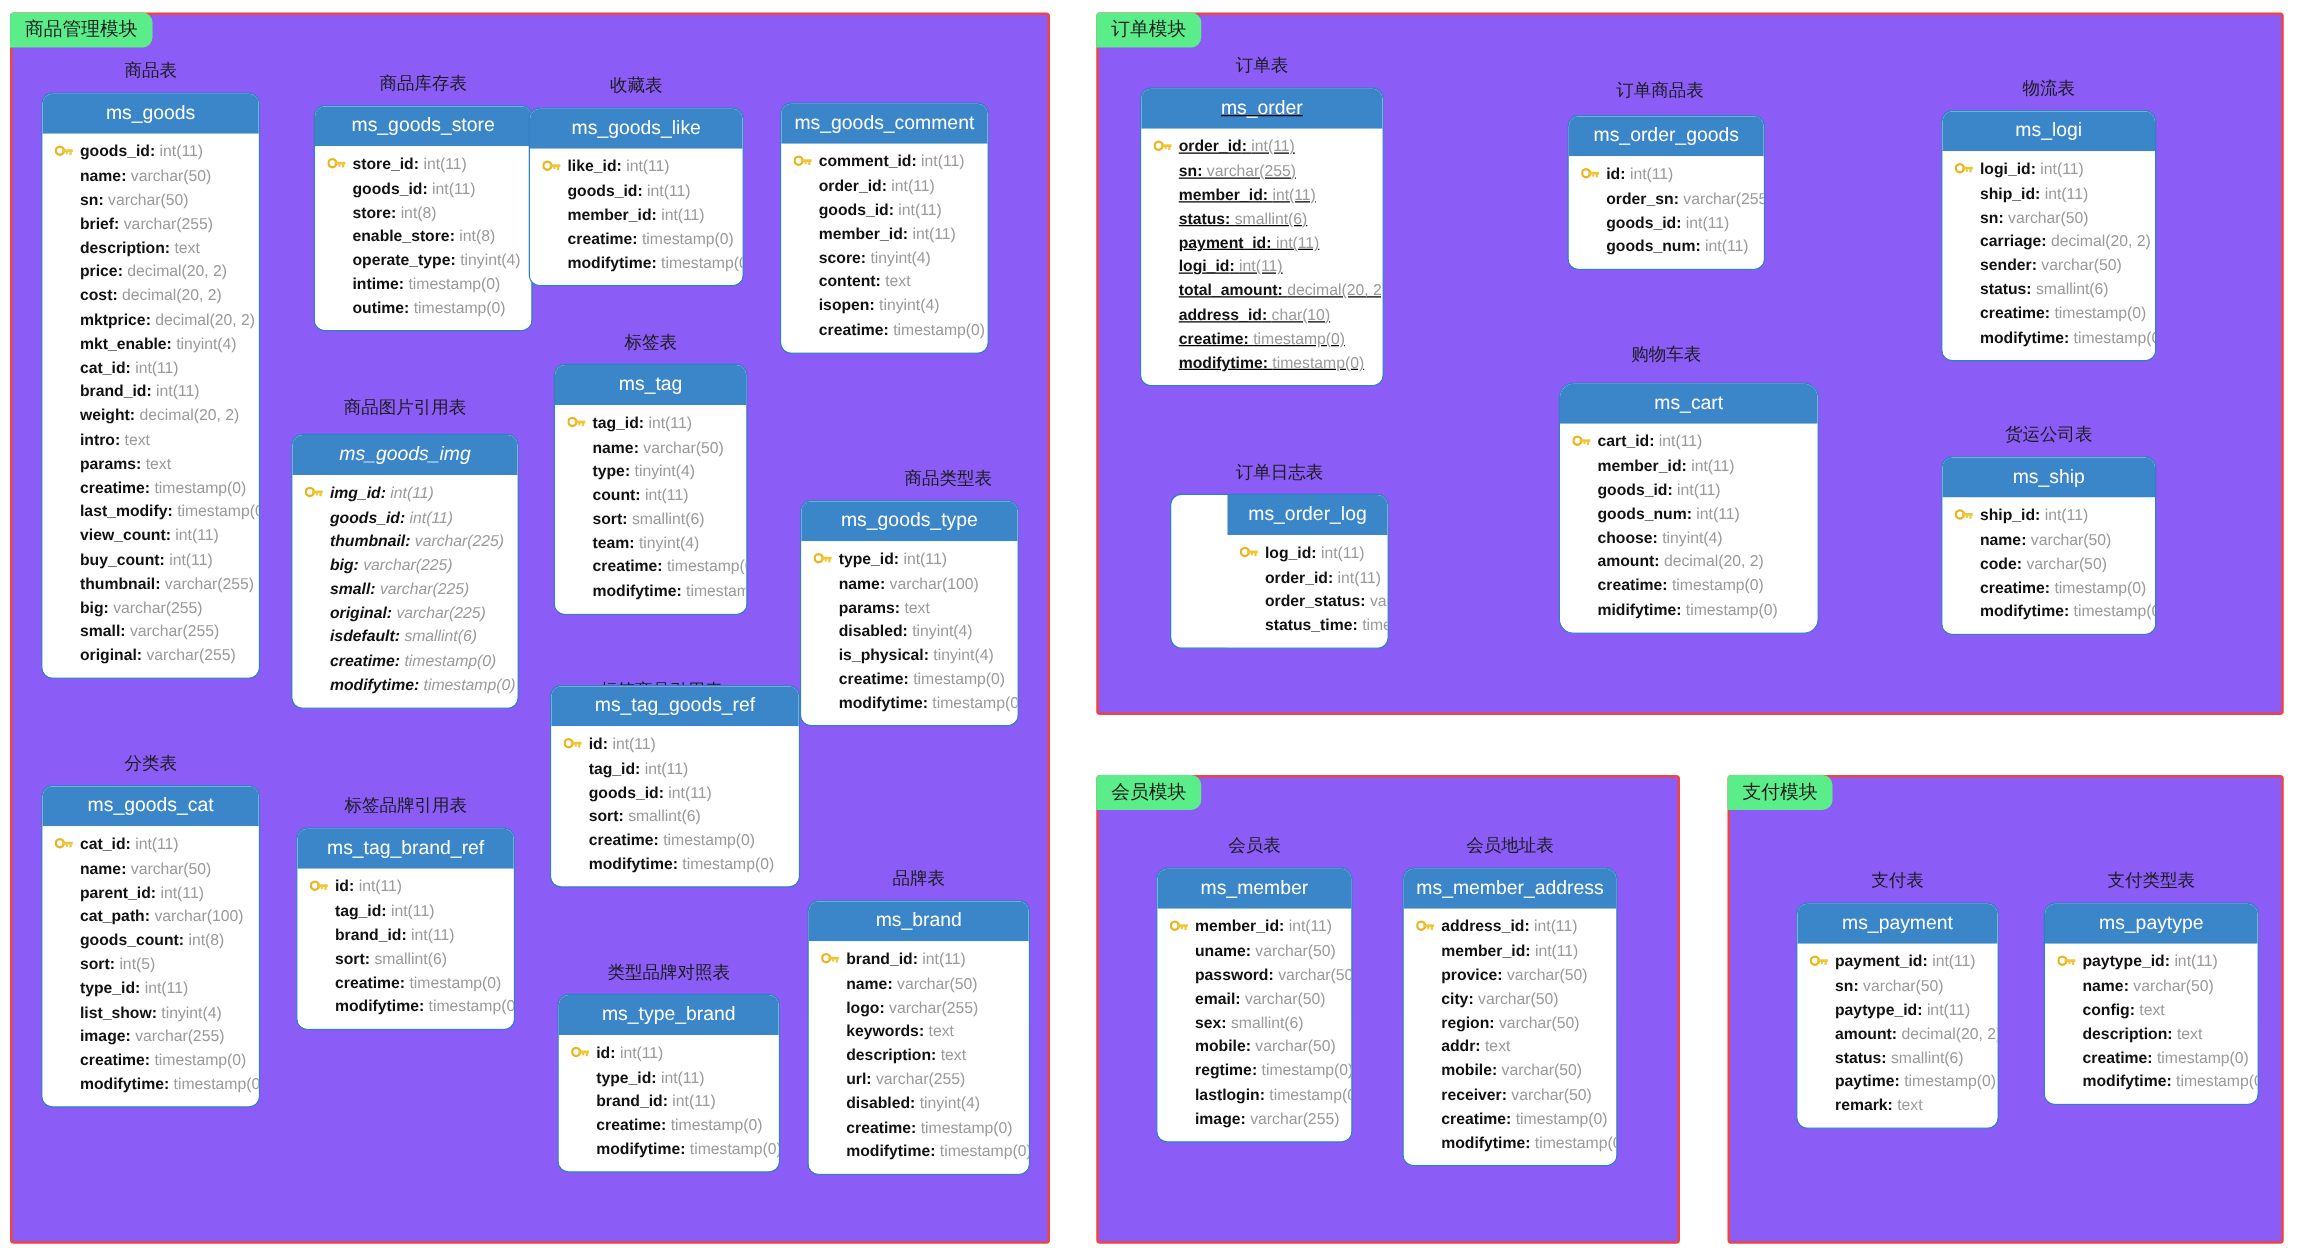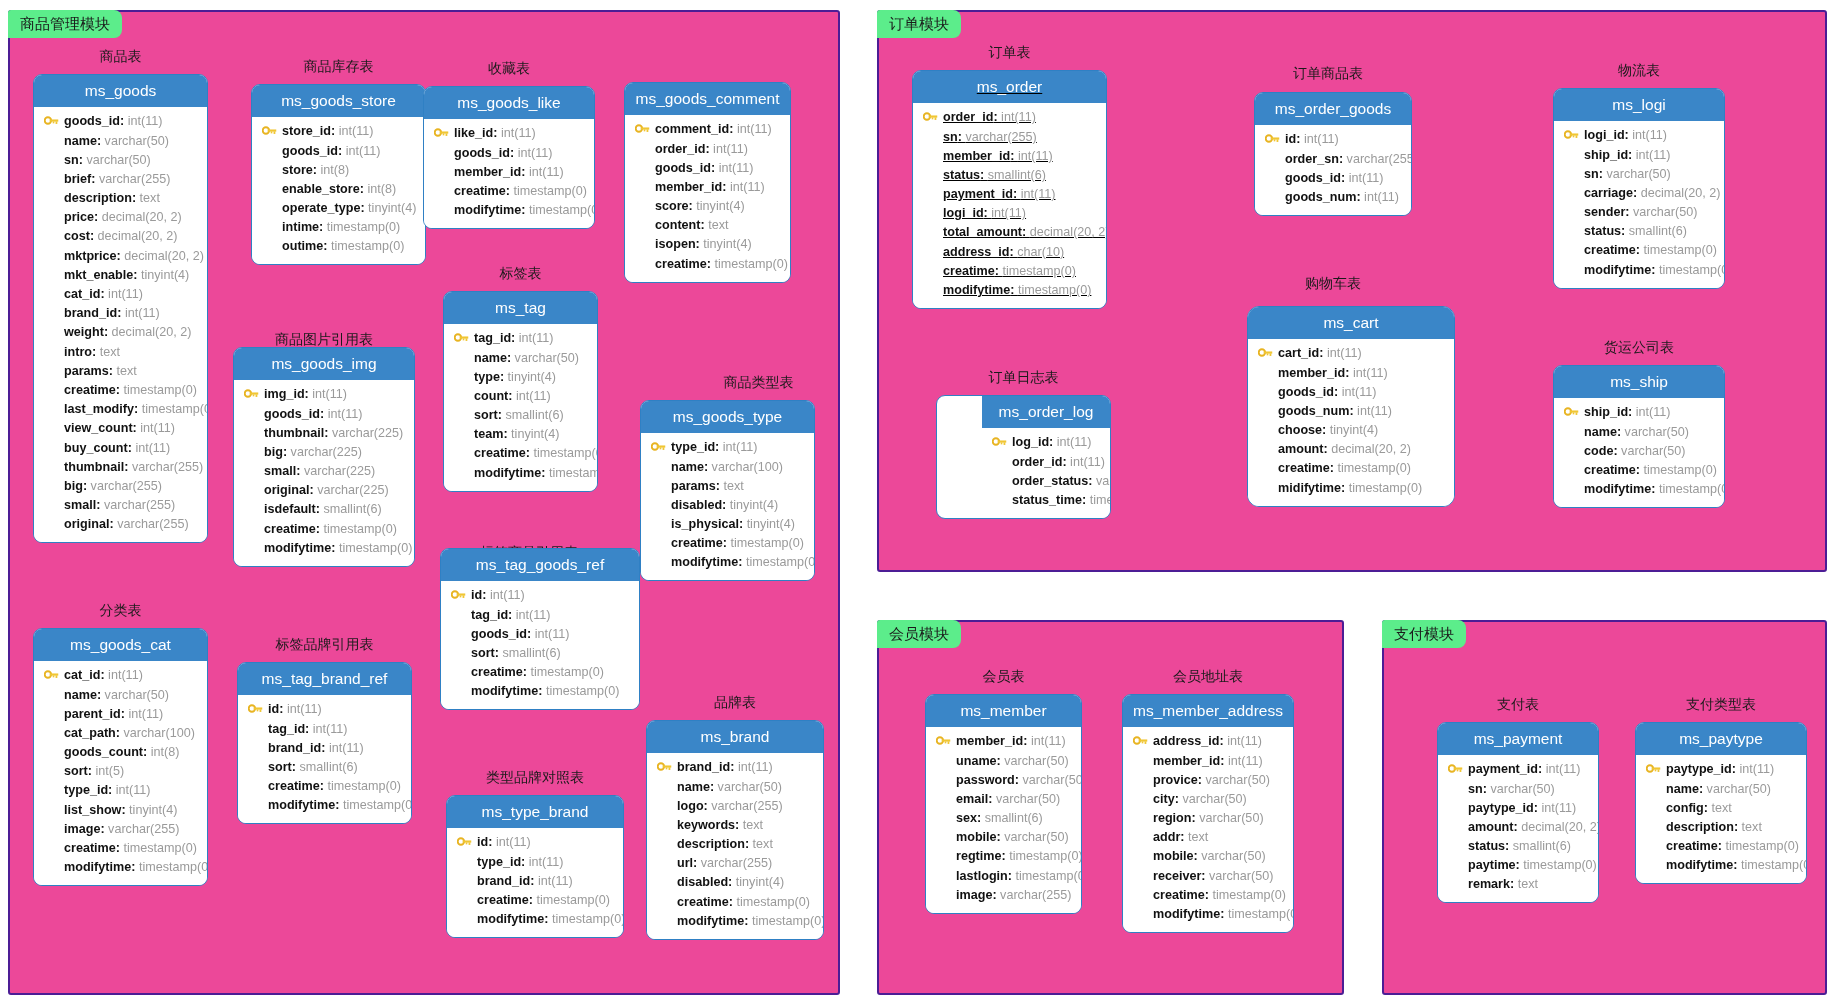--- a/index.html
+++ b/index.html
@@ -5,22 +5,22 @@
   html,body{margin:0;padding:0;background:#ffffff;}
   body{
     font-family:"Liberation Sans","DejaVu Sans",sans-serif;
     width:1841px;height:1003px;position:relative;overflow:hidden;
   }
   .canvas{position:relative;width:1841px;height:1003px;}
 
   
   .module{
     position:absolute;
-    background:#ec4899;
-    border:2px solid #4c1d95;
+    background:#8b5cf6;
+    border:2px solid #ef4444;
     border-radius:3px;
     box-sizing:border-box;
   }
   .module-tab{
     position:absolute;
     top:-2px;left:-2px;
     background:#5ced8b;
     color:#1b1b1b;
     font-size:15px;
     padding:6px 12px 7px 12px;
@@ -358,22 +358,22 @@
           <span class="ftype">timestamp(0)</span>
         </div>
         <div class="row">
           <span class="keycell"></span>
           <span class="fname">outime</span>
           <span class="colon">:&nbsp;</span>
           <span class="ftype">timestamp(0)</span>
         </div>
       </div>
     </div>
-    <div class="caption" style="left: 233px; top: 332px; width: 182px;">商品图片引用表</div>
-    <div class="tbl" style="left: 233px; top: 347px; width: 182px;">
+    <div class="caption" style="left: 233px; top: 318px; width: 182px;">商品图片引用表</div>
+    <div class="tbl" style="left: 233px; top: 347px; width: 182px; font-style: italic;">
       <div class="tbl-head">ms_goods_img</div>
       <div class="tbl-body">
         <div class="row">
           <span class="keycell">
             <svg width="15" height="12" viewBox="0 0 20 16" xmlns="http://www.w3.org/2000/svg">
               <circle cx="5.2" cy="6" r="4.3" fill="none" stroke="#e8b422" stroke-width="2.6"></circle>
               <rect x="7.5" y="4.6" width="11.5" height="2.9" fill="#f0c633"></rect>
               <rect x="15.4" y="7.2" width="2.4" height="3.4" fill="#f0c633"></rect>
               <rect x="11.6" y="7.2" width="2.2" height="2.6" fill="#f0c633"></rect>
             </svg>

